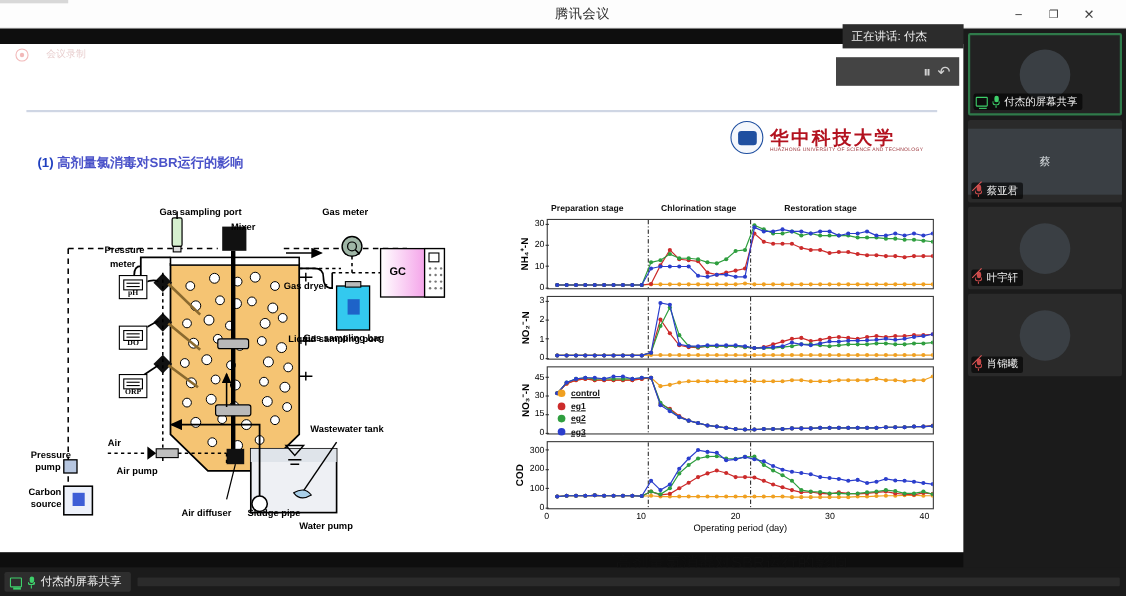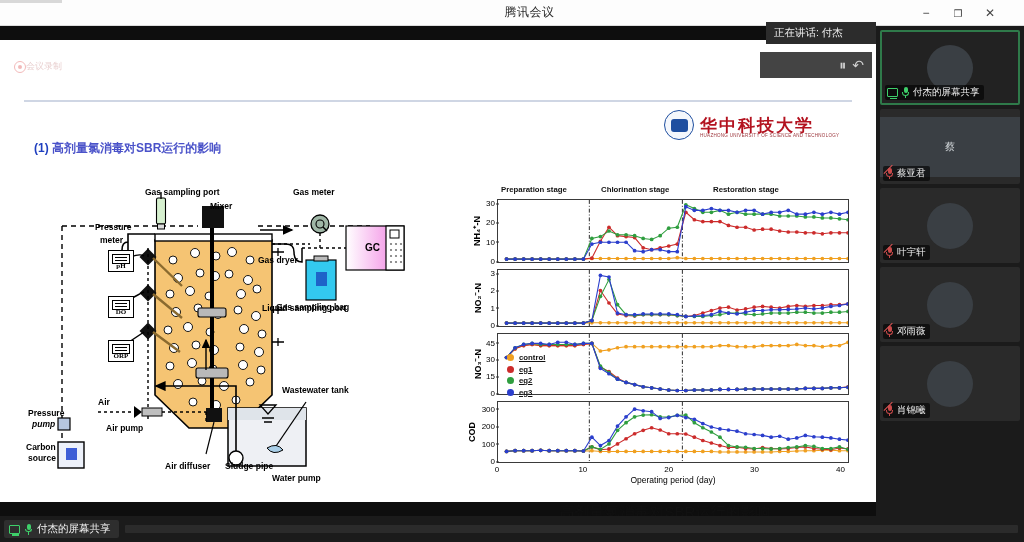--- a/index.html
+++ b/index.html
@@ -35,22 +35,22 @@
   #stage {
     position: absolute; left: 0; top: 26px; width: 876px; height: 490px;
     background: #0e0e0e;
   }
   #slide {
     position: absolute; left: 0; top: 14px; width: 876px; height: 462px;
     background: #ffffff;
   }
 
   #rec-badge {
-    position: absolute; left: 14px; top: 20px;
-    display: flex; align-items: center; gap: 0; opacity: .42;
+    position: absolute; left: 14px; top: 3px;
+    display: flex; align-items: center; gap: 16px; opacity: .42;
   }
   #rec-badge .rec-dot {
     width: 12px; height: 12px; border-radius: 50%;
     border: 1.5px solid #e05a5a; position: relative;
   }
   #rec-badge .rec-dot::after {
     content: ""; position: absolute; left: 3px; top: 3px;
     width: 4px; height: 4px; border-radius: 50%; background: #e05a5a;
   }
   #rec-badge .rec-text { font-size: 9px; color: #c98b8b; filter: blur(.55px); }
@@ -439,26 +439,26 @@
           <rect x="48" y="252" width="26" height="26" fill="#edf1fa" stroke="#000" stroke-width="1.4"></rect>
           <rect x="56" y="258" width="11" height="12" fill="#3e5ed6"></rect>
           <path d="M70 224 L60 232" stroke="#000" stroke-width="0"></path>
         </svg>
         <div class="lbl" style="left:135px; top:-2px;">Gas sampling port</div>
         <div class="lbl" style="left:200px; top:12px;">Mixer</div>
         <div class="lbl" style="left:283px; top:-2px;">Gas meter</div>
         <div class="lbl" style="left:85px;  top:33px;">Pressure</div>
         <div class="lbl" style="left:90px;  top:46px;">meter</div>
         <div class="lbl" style="left:248px; top:66px;">Gas dryer</div>
-        <div class="lbl" style="left:355px; top:52px; font-size:10px;">GC</div>
+        <div class="lbl" style="left:344px; top:52px; font-size:10px;">GC</div>
         <div class="lbl" style="left:266px; top:113px;">Gas sampling bag</div>
         <div class="lbl" style="left:252px; top:114px;">Liquid sampling port</div>
         <div class="lbl" style="left:272px; top:196px;">Wastewater tank</div>
         <div class="lbl" style="left:18px;  top:219px;">Pressure</div>
-        <div class="lbl" style="left:22px;  top:230px;font-style:italic;">pump</div>
+        <div class="lbl" style="left:22px;  top:230px;">pump</div>
         <div class="lbl" style="left:88px;  top:208px;">Air</div>
         <div class="lbl" style="left:96px;  top:234px;">Air pump</div>
         <div class="lbl" style="left:16px;  top:253px;">Carbon</div>
         <div class="lbl" style="left:18px;  top:264px;text-align:right;">source</div>
         <div class="lbl" style="left:155px; top:272px;">Air diffuser</div>
         <div class="lbl" style="left:215px; top:272px;">Sludge pipe</div>
         <div class="lbl" style="left:262px; top:284px;">Water pump</div>
         <div class="box-mono" style="left:98px; top:60px; width:26px; height:22px;">
           <div class="scr"></div>
             <div class="mn">pH</div>
@@ -1269,31 +1269,20 @@
         <div class="namebar">
           <span class="mic-icon muted">
             <span class="cap"></span>
             <span class="arc"></span>
             <span class="stem"></span>
           </span>
           <span class="nm">叶宇轩</span>
         </div>
       </div>
       <div class="tile">
-        <div class="avatar av-tiger"></div>
-        <div class="namebar">
-          <span class="mic-icon muted">
-            <span class="cap"></span>
-            <span class="arc"></span>
-            <span class="stem"></span>
-          </span>
-          <span class="nm">邓雨薇</span>
-        </div>
-      </div>
-      <div class="tile">
         <div class="avatar av-dog"></div>
         <div class="namebar">
           <span class="mic-icon muted">
             <span class="cap"></span>
             <span class="arc"></span>
             <span class="stem"></span>
           </span>
           <span class="nm">肖锦曦</span>
         </div>
       </div>

